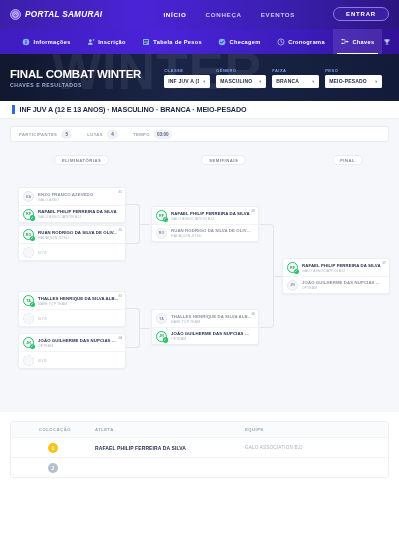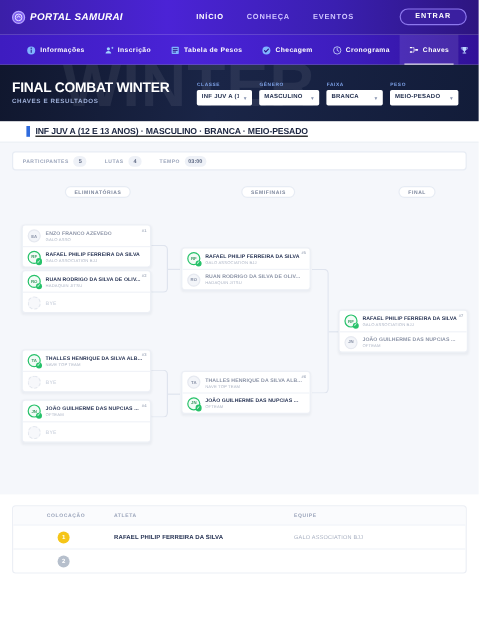--- a/index.html
+++ b/index.html
@@ -104,21 +104,21 @@
   .filter-value {
     font-size: 5px; font-weight: bold; color: #1d2a4a;
     letter-spacing: .2px; white-space: nowrap; overflow: hidden;
   }
   .w1 { width: 46px; } .w2 { width: 50px; } .w3 { width: 47px; } .w4 { width: 57px; }
   .caret { font-size: 4px; color: #8894b0; margin-left: 3px; }
 
   
   .cat-bar {
     height: 18px; background: #ffffff; display: flex; align-items: center;
-    padding-left: 22px; border-bottom: 1px solid #e9edf4; text-decoration: underline;
+    padding-left: 12px; border-bottom: 1px solid #e9edf4;
   }
   .cat-accent { width: 2.5px; height: 9px; background: #2f6bdd; margin-right: 5px; }
   .cat-title { font-size: 7.2px; font-weight: bold; color: #1b2540; letter-spacing: -.1px; }
 
   
   .meta-wrap { background: #f5f7fb; padding: 7px 10px 8px 10px; }
   .meta-card {
     background: #ffffff; border: 1px solid #e7ecf4; border-radius: 3px;
     height: 16px; display: flex; align-items: center; padding-left: 8px; gap: 5px;
   }

